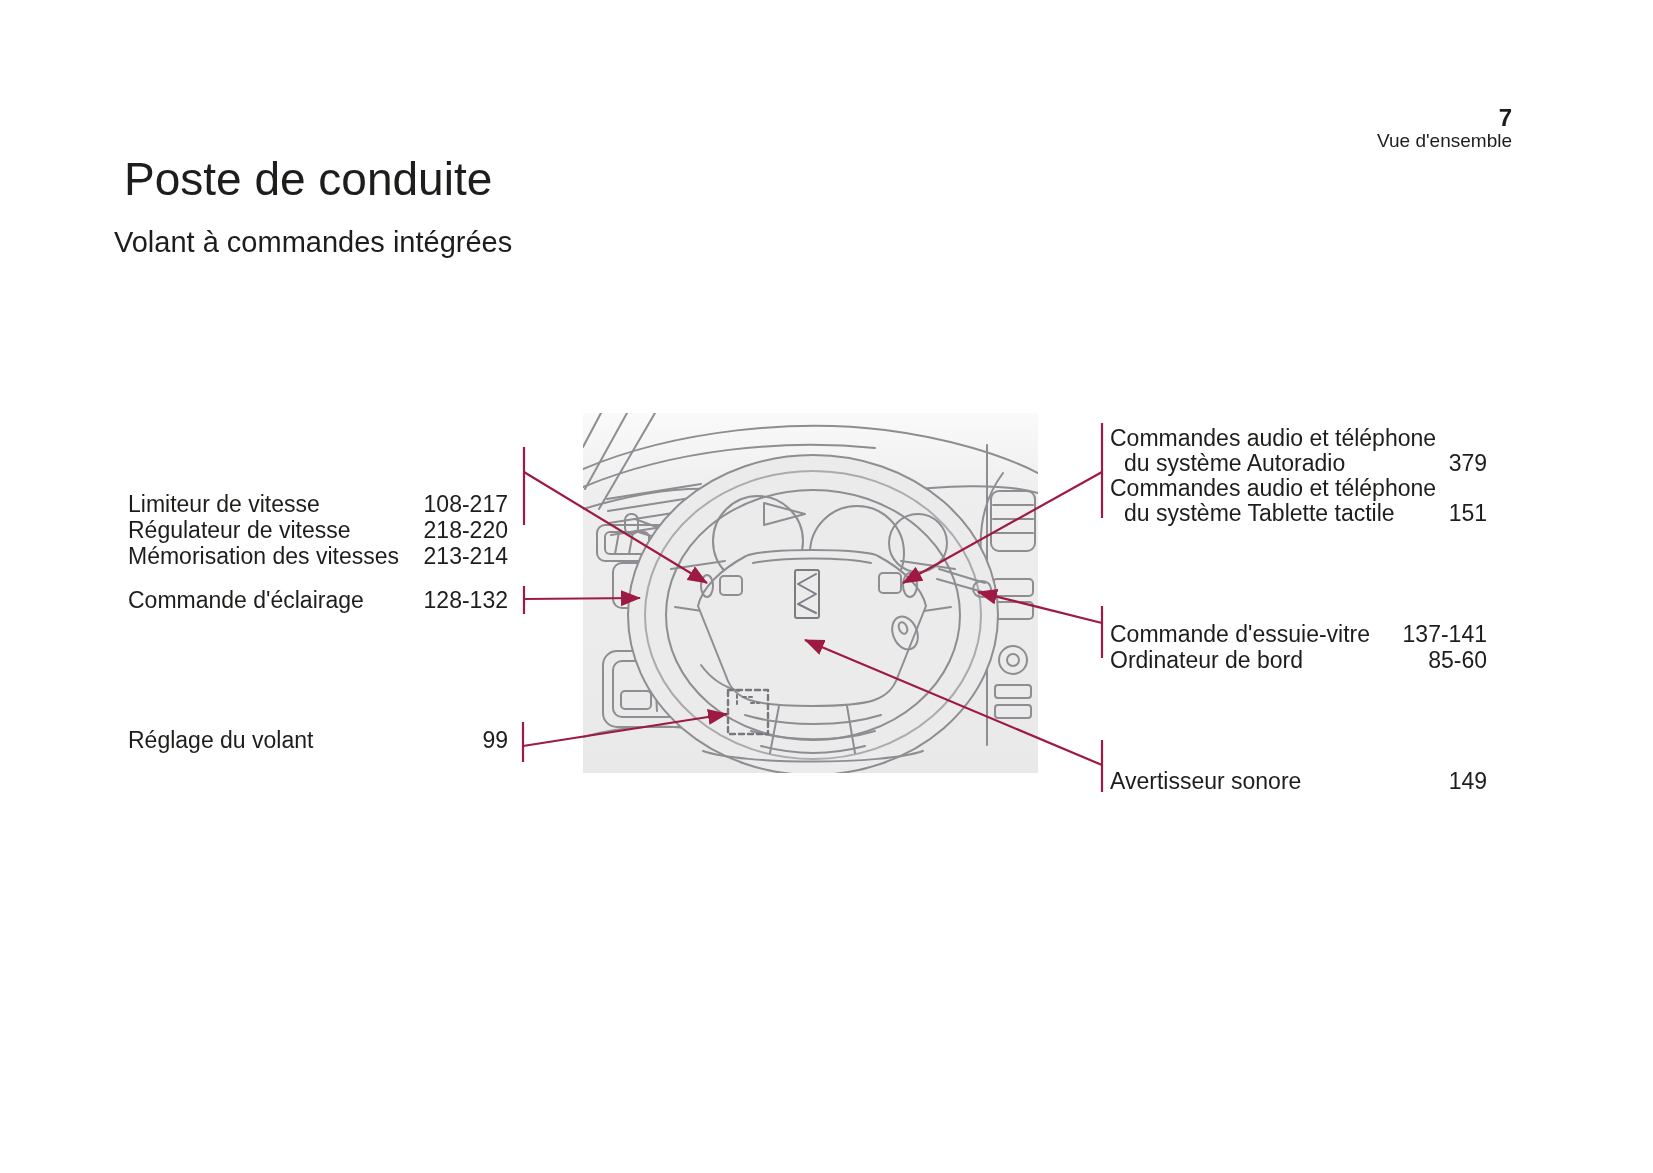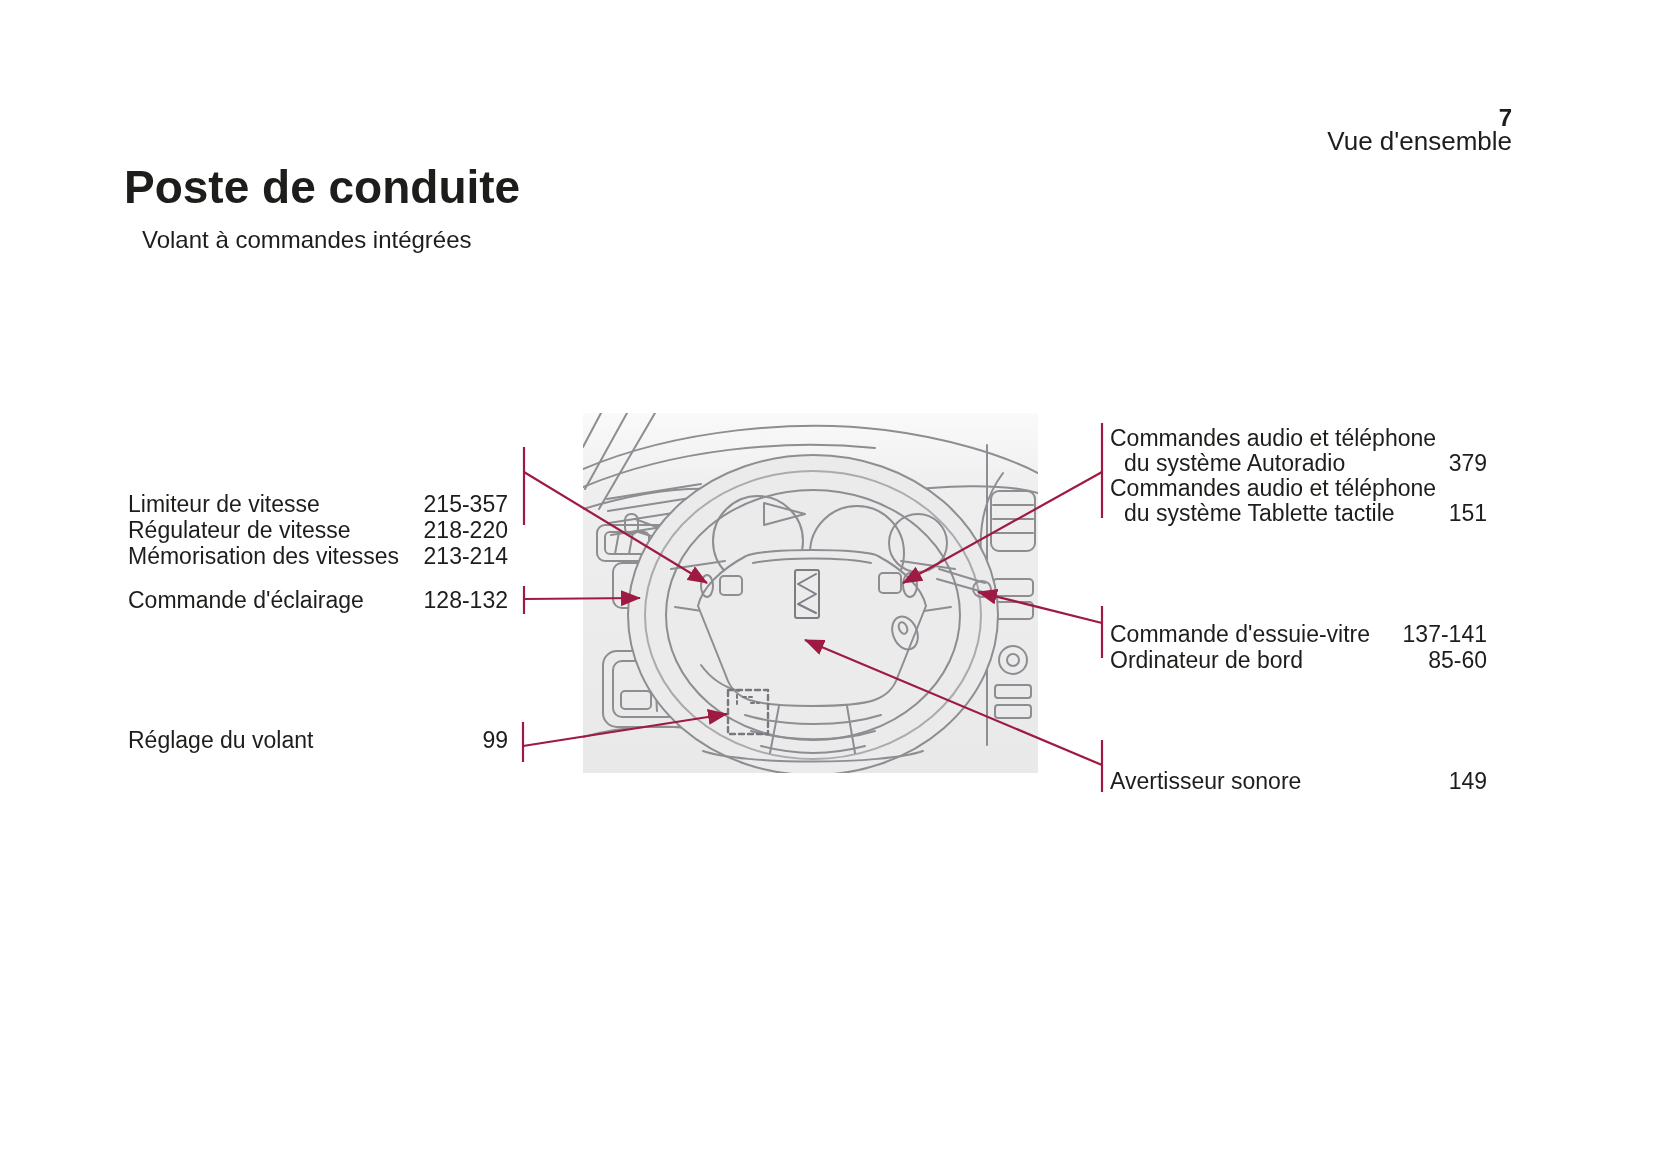--- a/index.html
+++ b/index.html
@@ -2,23 +2,23 @@
 <html><head>
 <meta charset="utf-8">
 <style>
   html,body{margin:0;padding:0;background:#fff;}
   .page{
     position:relative;width:1653px;height:1173px;background:#ffffff;overflow:hidden;
     font-family:"Liberation Sans", sans-serif;color:#1d1d1b;
   }
   .corner{position:absolute;top:108px;right:141px;text-align:right;}
   .corner .num{font-size:24px;font-weight:700;line-height:20px;}
-  .corner .sec{font-size:26px;line-height:26px;}
-  h1.title{position:absolute;left:124px;top:160px;margin:0;font-size:46px;font-weight:700;letter-spacing:0;}
-  h2.subtitle{position:absolute;left:142px;top:226px;margin:0;font-size:24px;font-weight:400;}
+  .corner .sec{font-size:19px;line-height:26px;}
+  h1.title{position:absolute;left:124px;top:152px;margin:0;font-size:46px;font-weight:400;letter-spacing:0;}
+  h2.subtitle{position:absolute;left:114px;top:226px;margin:0;font-size:29px;font-weight:400;}
   .callout-group{position:absolute;font-size:23px;}
   .callout-row{display:flex;justify-content:space-between;align-items:baseline;}
   .lh26 .callout-row{line-height:26px;}
   .lh25 .callout-row{line-height:25px;}
   .callout-row .lbl.indent{padding-left:14px;}
   .pages{white-space:nowrap;}
   #grp-speed{left:128px;top:447px;width:380px;margin-top:44px;}
   #grp-light{left:128px;top:587px;width:380px;}
   #grp-adjust{left:128px;top:727px;width:380px;}
   #grp-audio{left:1110px;top:426px;width:377px;}
@@ -157,21 +157,21 @@
       <g stroke="#77777d">
         <rect x="145" y="277" width="40" height="44" stroke-dasharray="5 4" stroke-width="2.4"></rect>
         <path d="M154,282 L154,292 M160,284 L172,284 M168,290 L176,290" stroke-dasharray="3 3"></path>
       </g>
     </g>
   </svg>
 
   <div class="callout-group lh26" id="grp-speed">
     <div class="callout-row">
       <span class="lbl">Limiteur de vitesse</span>
-      <span class="pages">215-357</span>
+      <span class="pages">108-217</span>
     </div>
     <div class="callout-row">
       <span class="lbl">Régulateur de vitesse</span>
       <span class="pages">218-220</span>
     </div>
     <div class="callout-row">
       <span class="lbl">Mémorisation des vitesses</span>
       <span class="pages">213-214</span>
     </div>
   </div>

